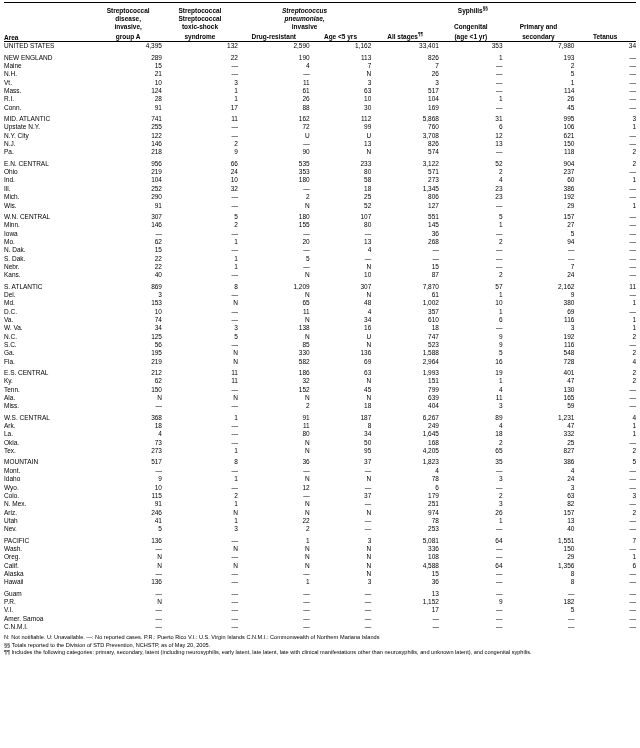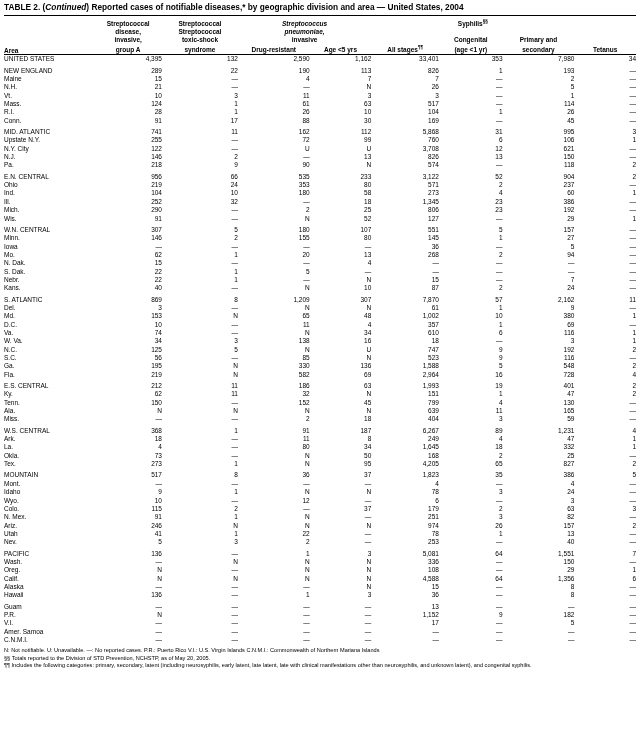--- a/index.html
+++ b/index.html
@@ -22,23 +22,20 @@
   .bold{font-weight:bold;}
   .spacer td{height:3px;line-height:3px;}
   .foot{font-size:5.6px;line-height:7.4px;margin-top:3px;}
   .sub{vertical-align:super;font-size:4.6px;}
 </style>
 </head>
 <body>
 
 <div class="wrap">
 
-  <div class="title">
-    <span>TABLE 2. (</span><i>Continued</i><span>) Reported cases of notifiable diseases,* by geographic division and area — United States, 2004</span>
-  </div>
 
   <table class="main">
     <colgroup>
       <col style="width:88px">
       <col style="width:66px">
       <col style="width:74px">
       <col style="width:70px">
       <col style="width:60px">
       <col style="width:66px">
       <col style="width:62px">

